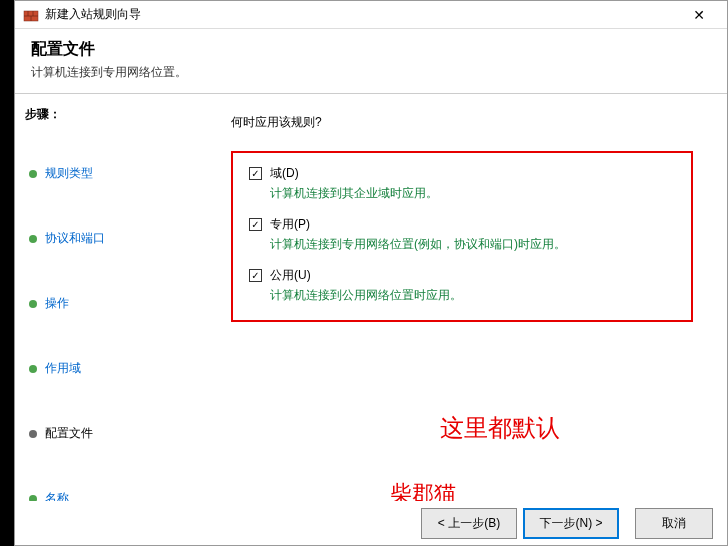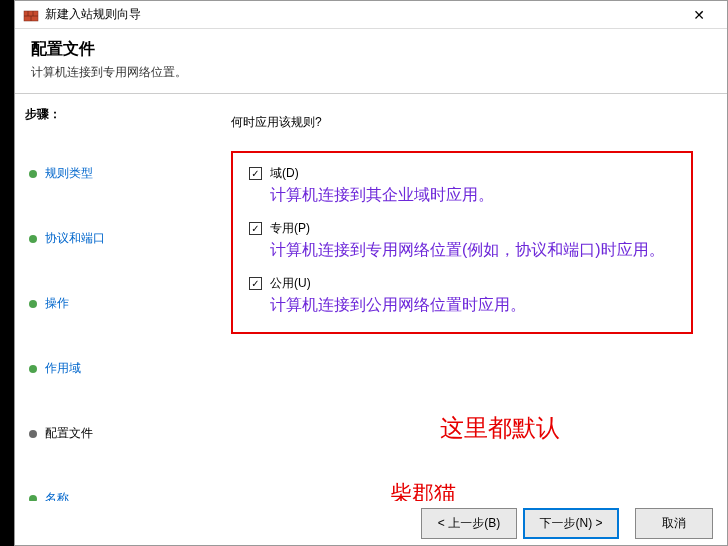--- a/index.html
+++ b/index.html
@@ -110,22 +110,22 @@
       width: 13px; height: 13px;
       border: 1px solid #333;
       margin-right: 8px;
       display: flex; align-items: center; justify-content: center;
       cursor: pointer;
       font-size: 10px;
       line-height: 1;
     }
     .checkbox-label { font-size: 12px; color: #000; }
     .checkbox-desc {
-      font-size: 16px;
-      color: #6d28d9;
+      font-size: 12px;
+      color: #15803d;
       margin-left: 21px;
     }
     .annotation {
       position: absolute;
       color: #e60000;
       font-size: 24px;
       line-height: 1.3;
     }
     .annotation1 { left: 245px; top: 318px; }
     .annotation2 { left: 195px; top: 386px; font-size: 22px; }

